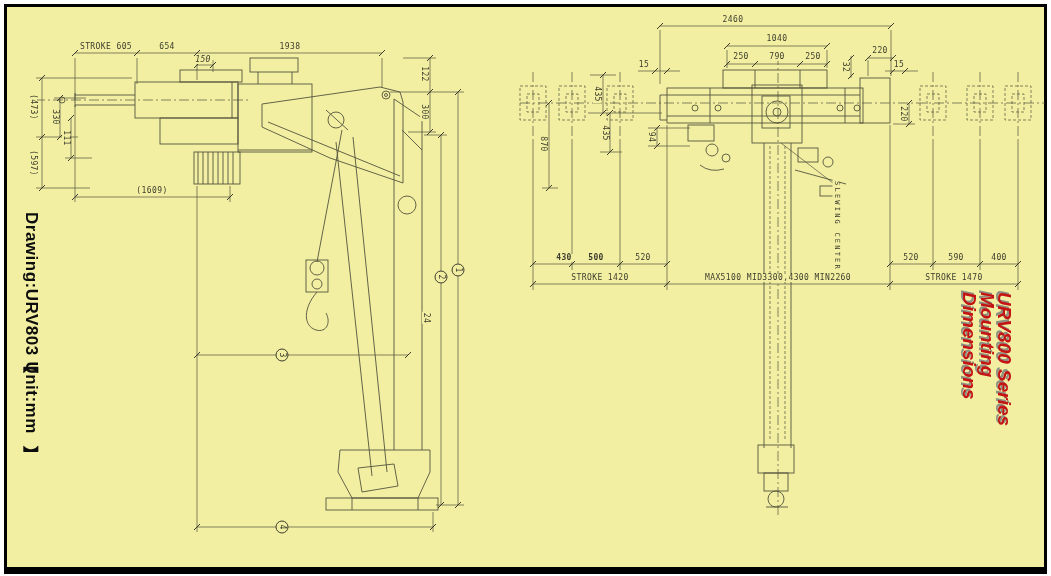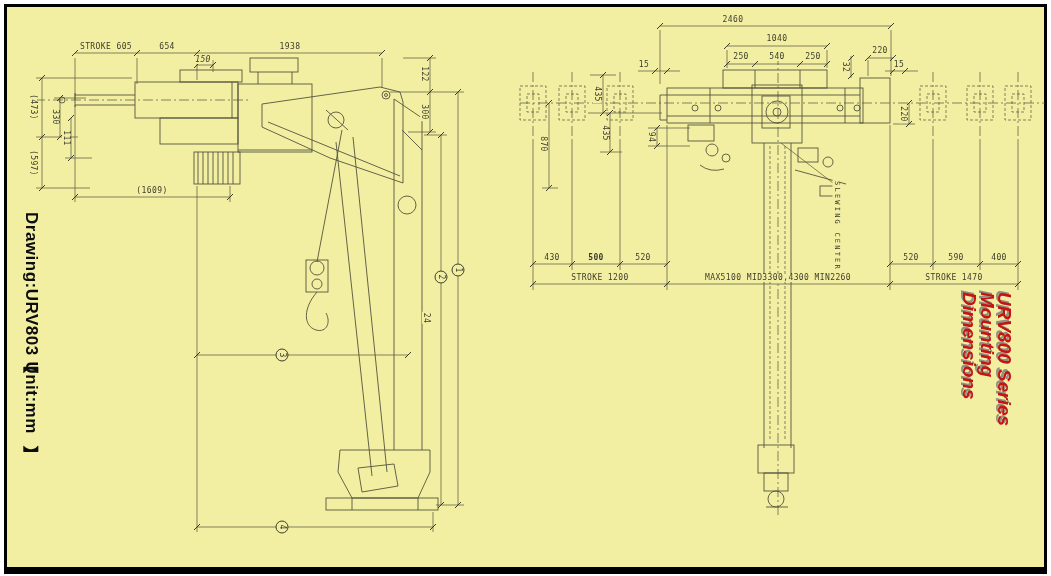--- a/index.html
+++ b/index.html
@@ -185,36 +185,36 @@
       <span class="dim" style="left: 33px; top: 163px; transform: translate(-50%, -50%) rotate(90deg);">(597)</span>
       <span class="dim" style="left: 152px; top: 191px;">(1609)</span>
       <span class="dim" style="left: 426px; top: 318px; transform: translate(-50%, -50%) rotate(90deg);">24</span>
       <span class="dim callout" style="left: 458px; top: 270px; transform: translate(-50%, -50%) rotate(90deg);">1</span>
       <span class="dim callout" style="left: 441px; top: 277px; transform: translate(-50%, -50%) rotate(90deg);">2</span>
       <span class="dim callout" style="left: 282px; top: 355px; transform: translate(-50%, -50%) rotate(90deg);">3</span>
       <span class="dim callout" style="left: 282px; top: 527px; transform: translate(-50%, -50%) rotate(90deg);">4</span>
       <span class="dim" style="left: 733px; top: 20px;">2460</span>
       <span class="dim" style="left: 777px; top: 39px; text-align: center;">1040</span>
       <span class="dim" style="left: 741px; top: 57px;">250</span>
-      <span class="dim" style="left: 777px; top: 57px;">540</span>
+      <span class="dim" style="left: 777px; top: 57px;">790</span>
       <span class="dim" style="left: 813px; top: 57px;">250</span>
       <span class="dim" style="left: 880px; top: 51px;">220</span>
       <span class="dim" style="left: 644px; top: 65px;">15</span>
       <span class="dim" style="left: 845px; top: 67px; transform: translate(-50%, -50%) rotate(90deg);">32</span>
       <span class="dim" style="left: 899px; top: 65px;">15</span>
       <span class="dim" style="left: 597px; top: 94px; transform: translate(-50%, -50%) rotate(90deg);">435</span>
       <span class="dim" style="left: 605px; top: 133px; transform: translate(-50%, -50%) rotate(90deg);">435</span>
       <span class="dim" style="left: 543px; top: 144px; transform: translate(-50%, -50%) rotate(90deg);">870</span>
       <span class="dim" style="left: 651px; top: 137px; transform: translate(-50%, -50%) rotate(90deg);">94</span>
       <span class="dim" style="left: 903px; top: 114px; transform: translate(-50%, -50%) rotate(90deg);">220</span>
       <span class="dim spaced" style="left: 836px; top: 226px; transform: translate(-50%, -50%) rotate(90deg);">SLEWING CENTER</span>
-      <span class="dim" style="left: 552px; top: 258px;">430</span>
+      <span class="dim" style="left: 564px; top: 258px; font-weight: bold;">430</span>
       <span class="dim" style="left: 596px; top: 258px; font-weight: bold;">500</span>
       <span class="dim" style="left: 643px; top: 258px;">520</span>
-      <span class="dim" style="left: 600px; top: 278px;">STROKE 1200</span>
+      <span class="dim" style="left: 600px; top: 278px;">STROKE 1420</span>
       <span class="dim" style="left: 778px; top: 278px;">MAX5100 MID3300,4300 MIN2260</span>
       <span class="dim" style="left: 911px; top: 258px;">520</span>
       <span class="dim" style="left: 956px; top: 258px;">590</span>
       <span class="dim" style="left: 999px; top: 258px;">400</span>
       <span class="dim" style="left: 954px; top: 278px;">STROKE 1470</span>
     </div>
 
   <div class="left-title">Drawing:URV803 【Unit:mm】</div>
 
   <div class="right-title">

